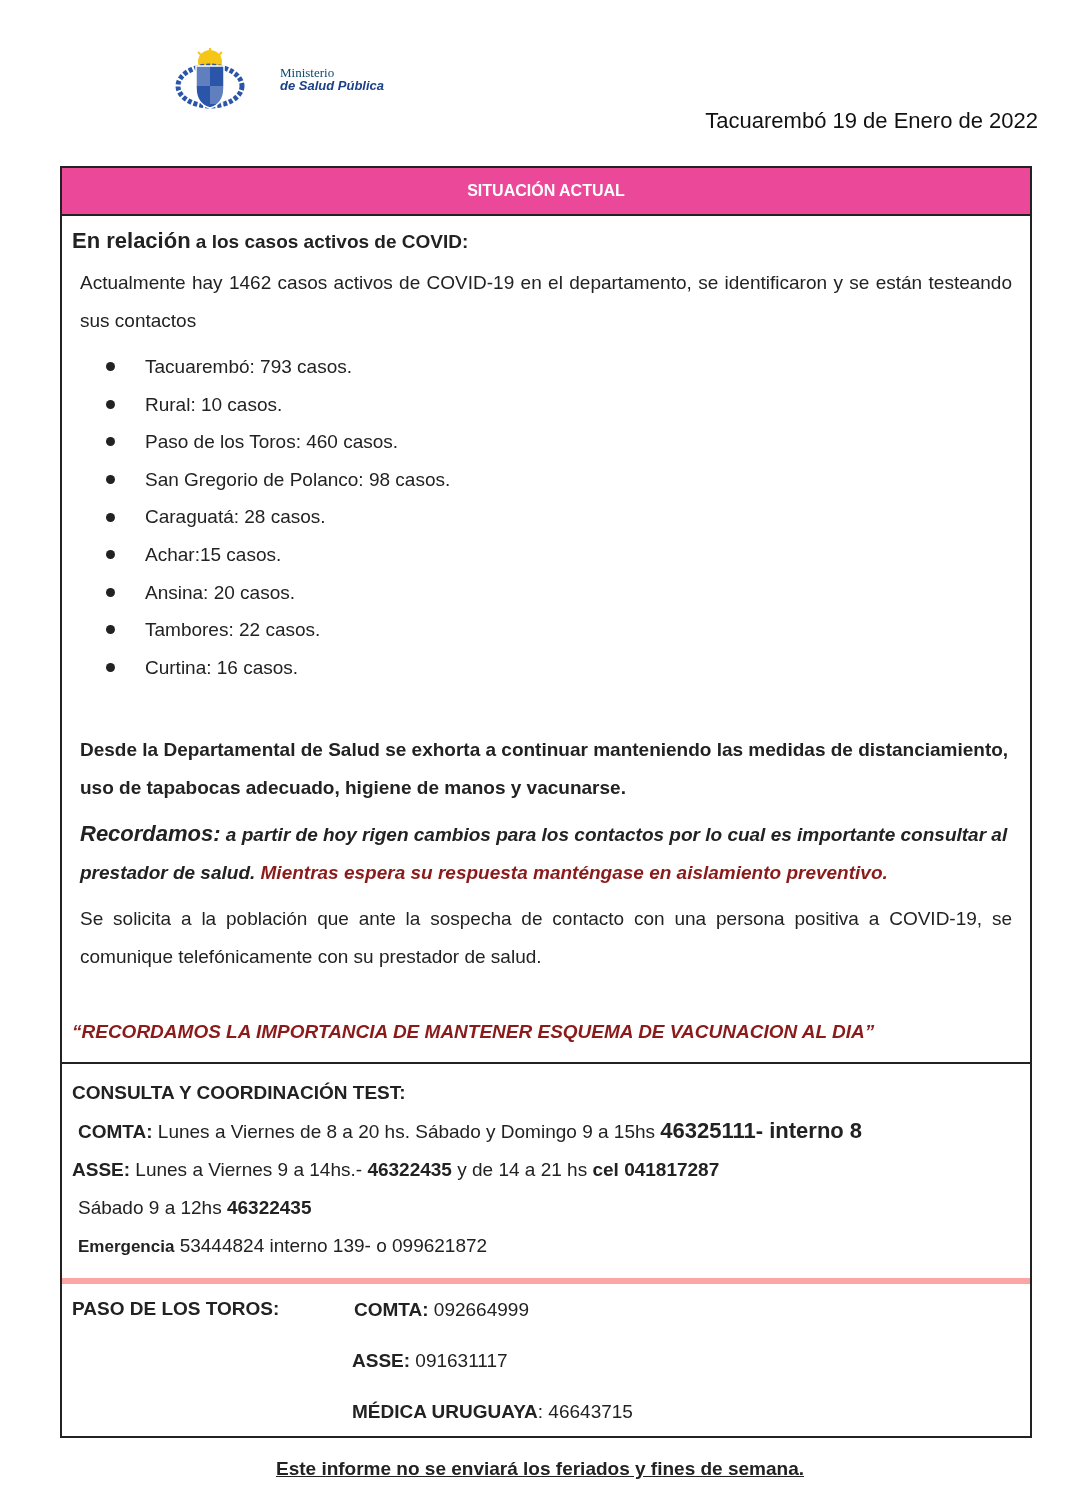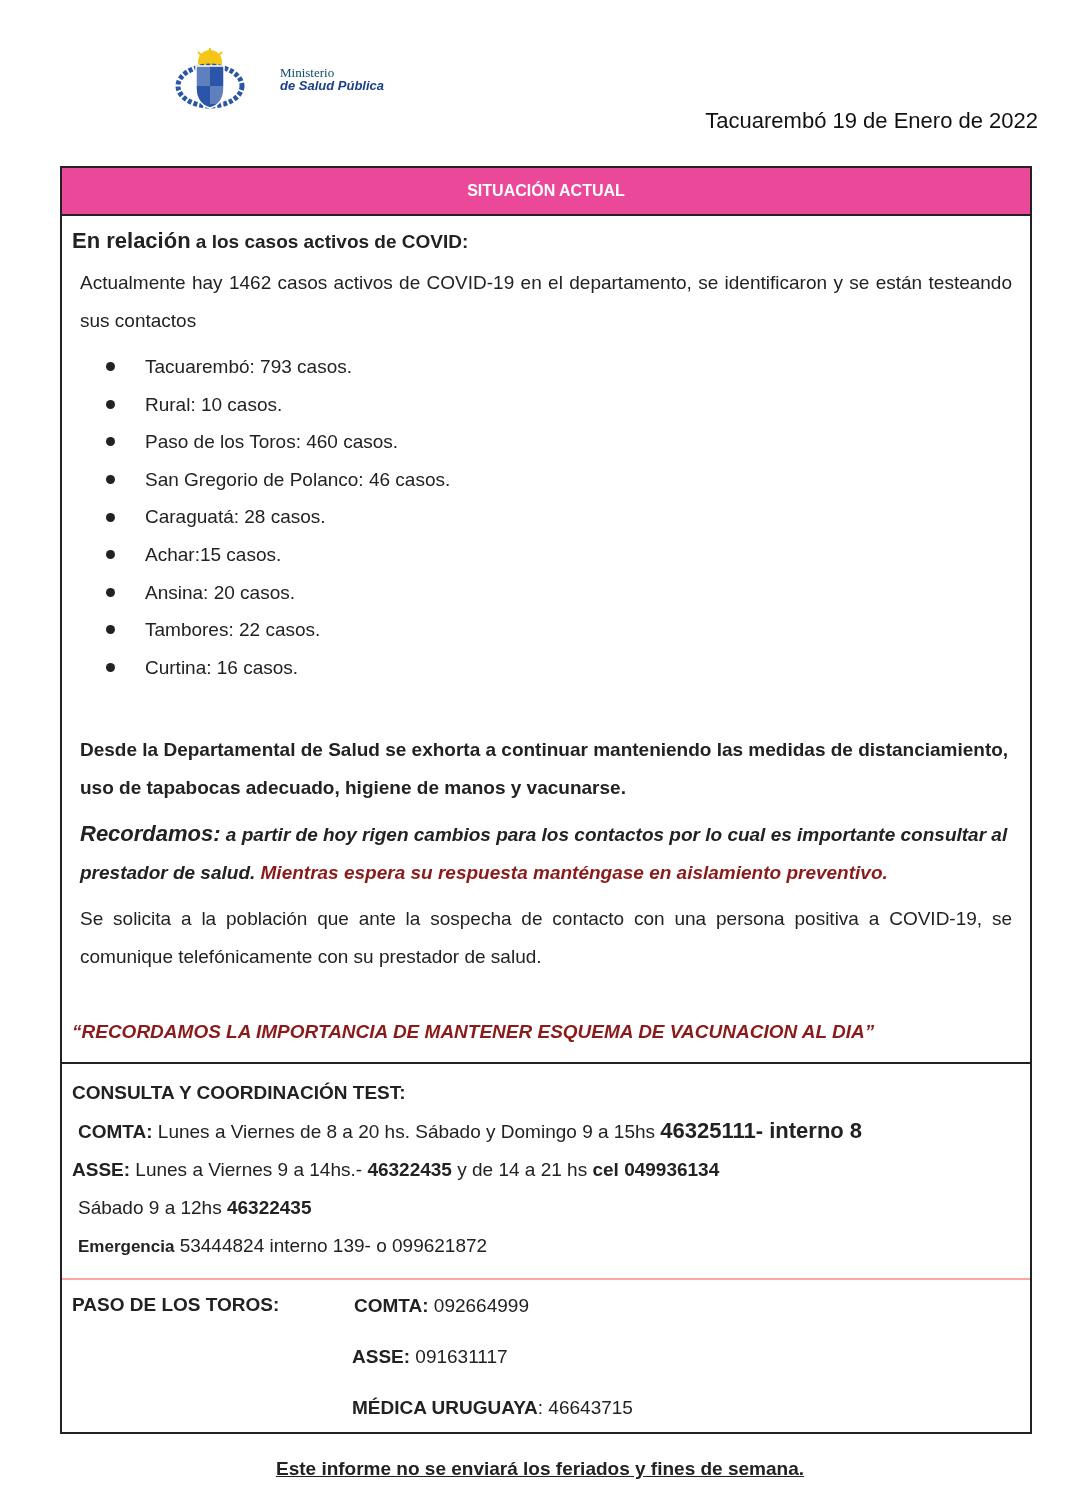--- a/index.html
+++ b/index.html
@@ -25,21 +25,21 @@
   .b { font-weight:bold; }
   .it { font-style:italic; }
   .red { color:#8b1a1a; }
   .recorda { font-size:22px;font-style:italic; }
   .vac { font-size:19px; font-weight:bold; font-style:italic; color:#8b1a1a; margin-top:44px; line-height:24px; }
 
   .sec2 { border-top:2px solid #222; padding:10px 10px 12px 10px; }
   .sec2 .line { font-size:19px; line-height:38px; }
   .sec2 .big { font-size:22px; }
   .sec2 .small { font-size:17px; }
-  .sec3 { border-top:2px solid #fca5a5; padding:6px 10px 0 10px; height:146px; position:relative; }
+  .sec3 { border-top:6px solid #fca5a5; padding:6px 10px 0 10px; height:146px; position:relative; }
   .sec3 .lbl { position:absolute; left:10px; top:14px; font-size:19px; font-weight:bold; }
   .sec3 .col { position:absolute; left:290px; top:0; }
   .sec3 .col div { font-size:19px; line-height:51px; }
 
   .footer { position:absolute; left:0; width:1080px; top:1458px; text-align:center; font-size:19px;
             font-weight:bold; text-decoration:underline; }
 </style>
 </head>
 <body>
 
@@ -79,21 +79,21 @@
       <li>
           <span class="bullet"></span>
           <span>Rural: 10 casos.</span>
         </li>
       <li>
           <span class="bullet"></span>
           <span>Paso de los Toros: 460 casos.</span>
         </li>
       <li>
           <span class="bullet"></span>
-          <span>San Gregorio de Polanco: 46 casos.</span>
+          <span>San Gregorio de Polanco: 98 casos.</span>
         </li>
       <li>
           <span class="bullet"></span>
           <span>Caraguatá: 28 casos.</span>
         </li>
       <li>
           <span class="bullet"></span>
           <span>Achar:15 casos.</span>
         </li>
       <li>
@@ -117,21 +117,21 @@
     <p class="p">Se solicita a la población que ante la sospecha de contacto con una persona positiva a COVID-19, se comunique telefónicamente con su prestador de salud.</p>
     <div class="vac">“RECORDAMOS LA IMPORTANCIA DE MANTENER ESQUEMA DE VACUNACION AL DIA”</div>
   </div>
 
   <div class="sec2">
     <div class="line b">CONSULTA Y COORDINACIÓN TEST:</div>
     <div class="line" style="padding-left:6px;">
       <span class="b">COMTA:</span><span> Lunes a Viernes de 8 a 20 hs. Sábado y  Domingo 9 a 15hs </span><span class="b big">46325111- interno 8</span>
     </div>
     <div class="line">
-      <span class="b">ASSE:</span><span> Lunes a Viernes  9 a 14hs.- </span><span class="b">46322435</span><span>  y de 14 a 21 hs </span><span class="b">cel 049936134</span>
+      <span class="b">ASSE:</span><span> Lunes a Viernes  9 a 14hs.- </span><span class="b">46322435</span><span>  y de 14 a 21 hs </span><span class="b">cel 041817287</span>
     </div>
     <div class="line" style="padding-left:6px;">
       <span>Sábado 9 a 12hs  </span><span class="b">46322435</span>
     </div>
     <div class="line" style="padding-left:6px;">
       <span class="b small">Emergencia</span><span> 53444824 interno 139-  o 099621872</span>
     </div>
   </div>
 
   <div class="sec3">

